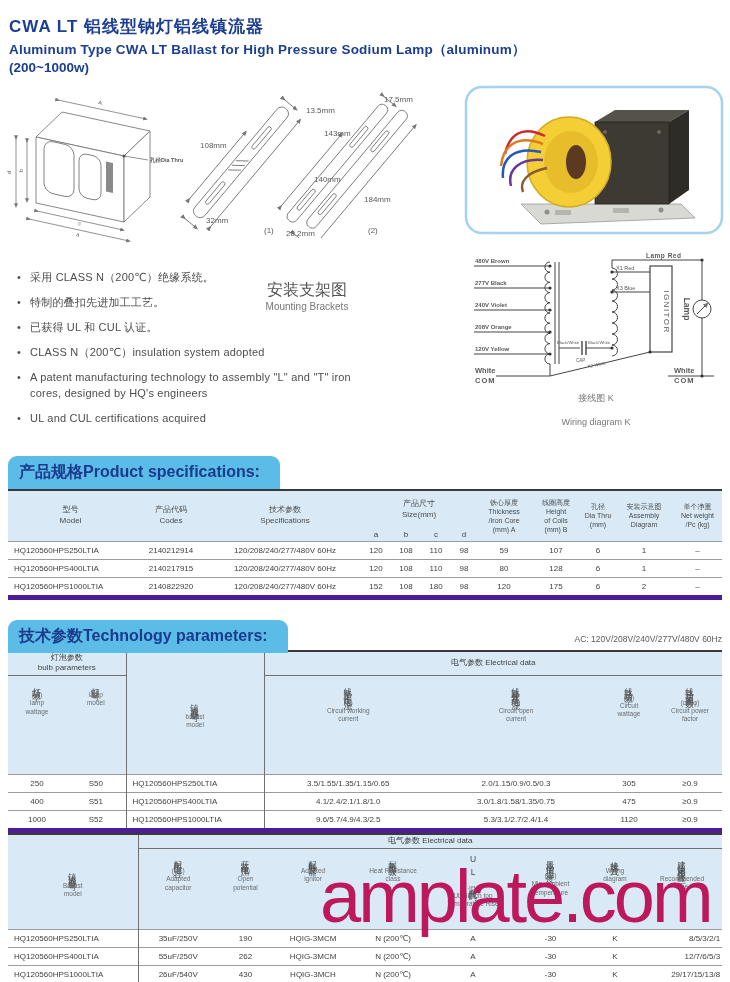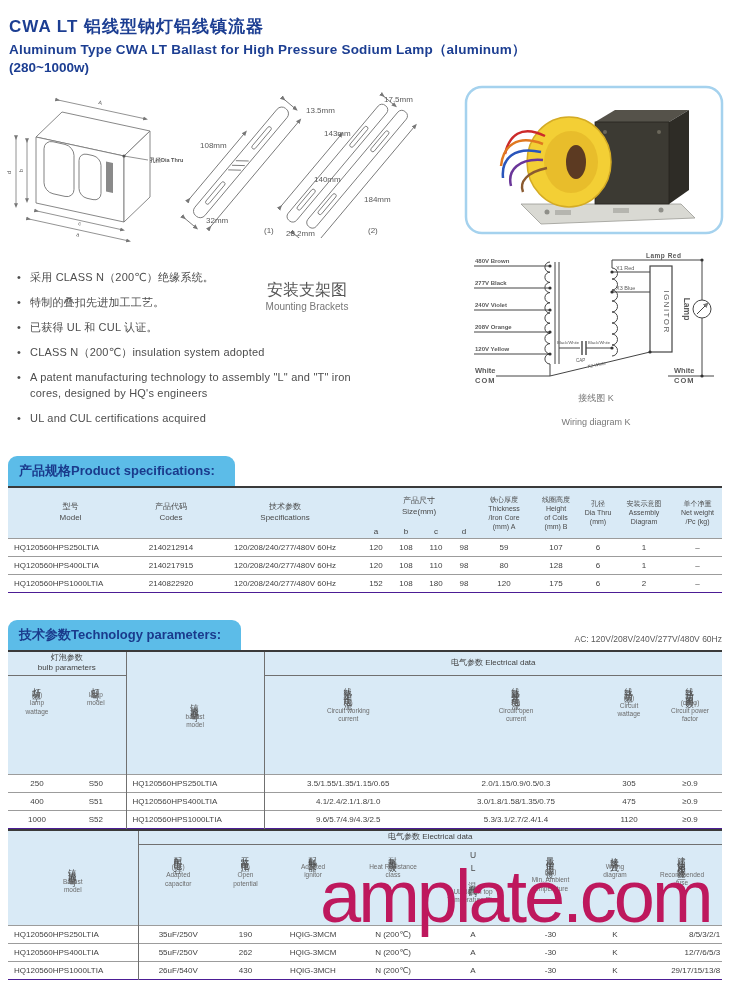--- a/index.html
+++ b/index.html
@@ -23,26 +23,26 @@
   
   svg text{fill:#5a5a5a;}
   .dim-text{font-size:8px;fill:#5a5a5a;}
   .tiny{font-size:5.5px;fill:#555;}
   .cap-line1{font-size:16px;color:#555;text-align:center;margin-top:48px;}
   .cap-line2{font-size:10px;color:#777;text-align:center;}
   #bracket-caption{left:178px;top:232px;width:258px;}
   #wiring-caption{left:462px;top:392px;width:268px;}
 
   
-  .tab{display:inline-block;background:#5cbce8;color:#1a3a8c;font-size:13px;font-weight:600;
+  .tab{display:inline-block;background:#5cbce8;color:#1a3a8c;font-size:16px;font-weight:600;
        padding:6px 20px 6px 11px;border-radius:9px 9px 0 0;min-width:195px;box-sizing:border-box;}
 
   
   table{border-collapse:collapse;table-layout:fixed;width:714px;font-size:8px;color:#3f3f3f;}
-  table{border-top:2px solid #3a3a3a;border-bottom:1px solid #4c1d95;}
+  table{border-top:2px solid #3a3a3a;border-bottom:5px solid #4c1d95;}
   thead{background:#d9eaf6;}
   thead th{font-weight:normal;padding:1px 1px;vertical-align:middle;}
   tbody td{height:15px;padding:1px 2px;text-align:center;border-top:1px solid #9c9c9c;}
   thead{border-bottom:1.5px solid #4a4a4a;}
   .hmain{font-size:8px;white-space:pre-line;line-height:1.3;color:#4a4a4a;text-align:center;}
   .left{text-align:left;padding-left:6px;}
   .right{text-align:right;padding-right:2px;}
 
   #spec-section{left:8px;top:456px;width:714px;}
   #tech-section{left:8px;top:620px;width:714px;}
@@ -64,21 +64,21 @@
   
   #watermark{left:320px;top:860px;font-size:74px;letter-spacing:-3px;color:#be185d;
              font-weight:400;line-height:1;white-space:nowrap;z-index:30;}
 </style>
 </head>
 <body>
 
 <div id="title" class="abs">
   <div class="title-zh">CWA LT 铝线型钠灯铝线镇流器</div>
   <div class="title-en">Aluminum Type CWA LT Ballast for High Pressure Sodium Lamp（aluminum）</div>
-  <div class="title-range">(280~1000w)</div>
+  <div class="title-range">(200~1000w)</div>
 </div>
 
 <svg class="abs" style="left:0;top:88px;" width="192" height="158" viewBox="0 0 192 158">
   <defs>
     <marker id="ar" markerWidth="7" markerHeight="7" refX="3.5" refY="3.5" orient="auto">
       <path d="M0,1 L6,3.5 L0,6 Z" fill="#777"></path>
     </marker>
   </defs>
   <g fill="none" stroke="#7a7a7a" stroke-width="0.9">
     <polygon points="62,24 150,43 124,68 36,49" fill="#ffffff"></polygon>

